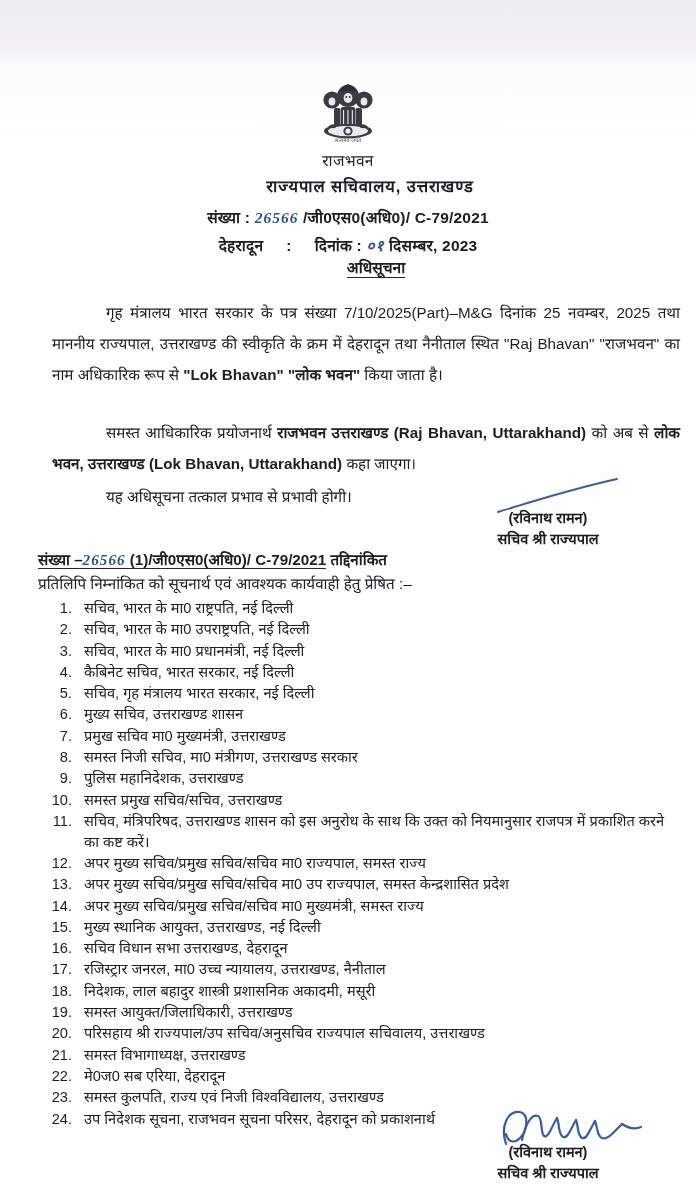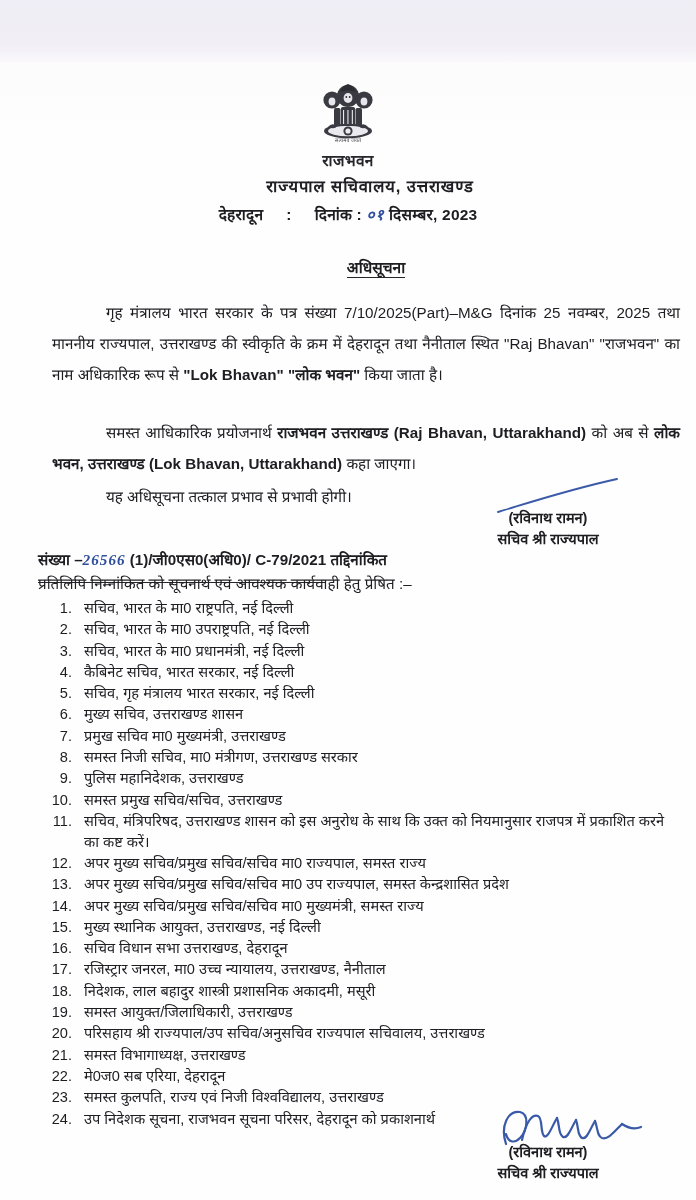--- a/index.html
+++ b/index.html
@@ -37,21 +37,21 @@
     position: absolute; top: 74px; left: 0; width: 696px;
     text-align: center;
   }
   .emblem {
     width: 62px; height: 78px;
     margin: 0 auto;
     display: block;
   }
   .emblem-caption {
     font-family: "Liberation Sans", sans-serif;
-    font-size: 15.5px; font-weight: 700;
+    font-size: 15.5px; font-weight: 400;
     letter-spacing: .3px;
     margin-top: -3px;
     color: #25252b;
   }
   .org-line {
     font-family: "Liberation Sans", sans-serif;
     font-size: 16.5px; font-weight: 700;
     letter-spacing: .9px;
     margin-top: 3px;
     color: #1e1e24;
@@ -116,21 +116,21 @@
     width: 130px; height: 36px;
     pointer-events: none;
   }
 
   
   .dist-ref {
     position: absolute; top: 549px; left: 38px;
     font-family: "Liberation Sans", sans-serif;
     font-size: 15.2px; font-weight: 700;
   }
-  .dist-ref .u { border-bottom: 1.3px solid #26262c; padding-bottom: 14px; }
+  .dist-ref .u { border-bottom: 1.3px solid #26262c; padding-bottom: 0; }
   .dist-sub {
     position: absolute; top: 573px; left: 38px;
     font-family: "Liberation Sans", sans-serif;
     font-size: 15.2px;
   }
 
   .dist-list {
     position: absolute; top: 598px; left: 38px; width: 630px;
     margin: 0; padding: 0;
     list-style: none;
@@ -205,20 +205,26 @@
         <rect x="30.4" y="36" width="1.1" height="14" fill="#e9e9ee"></rect>
         <rect x="34.8" y="36" width="1.1" height="14" fill="#e9e9ee"></rect>
       </g>
       <text x="31" y="68" text-anchor="middle" font-family="Liberation Sans, sans-serif" font-size="5.4" fill="#45454d">सत्यमेव जयते</text>
     </svg>
 
     <div class="emblem-caption">राजभवन</div>
 
     <div class="org-line">राज्यपाल सचिवालय, उत्तराखण्ड</div>
 
+    <div class="ref-line">
+      <span>संख्या</span>
+      <span>:</span>
+      <span class="hand">26566</span>
+      <span>/जी0एस0(अधि0)/ C-79/2021</span>
+    </div>
 
     <div class="date-line">
       <span>देहरादून</span>
       <span class="spacer-sm"></span>
       <span>:</span>
       <span class="spacer-sm"></span>
       <span>दिनांक :</span>
       <span class="hand">०१</span>
       <span>दिसम्बर, 2023</span>
     </div>

